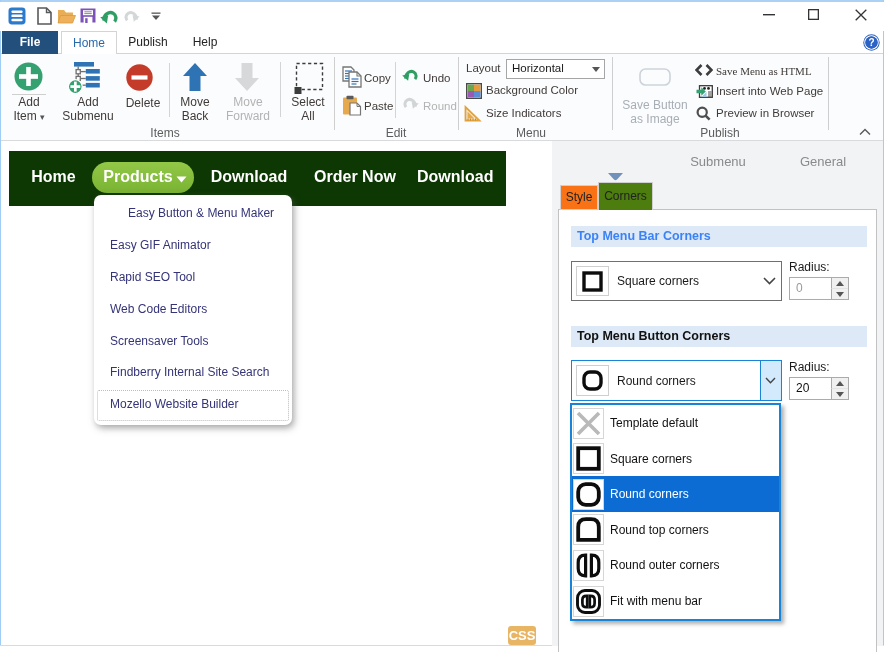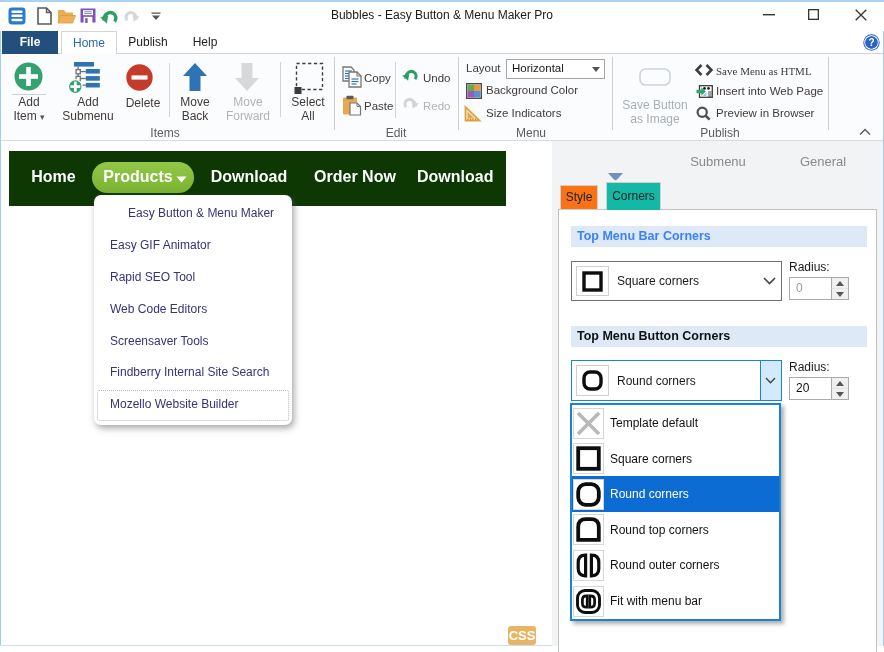--- a/index.html
+++ b/index.html
@@ -53,21 +53,20 @@
 <svg class="abs" style="left:123px;top:10px;" width="17" height="13" viewBox="0 0 17 13">
   <path d="M13.2 9.4 C14 4.6 9 1 5.3 3.2 C2.7 4.8 2.4 8 4.1 10.3" fill="none" stroke="#d4d7d8" stroke-width="3"></path>
   <path d="M16.6 6.4 L9.6 5 L10.8 11.8 Z" fill="#d4d7d8"></path>
 </svg>
 
 <svg class="abs" style="left:150px;top:12px;" width="12" height="9" viewBox="0 0 12 9">
   <rect x="1.5" y="0.5" width="9" height="1.3" fill="#555"></rect>
   <path d="M2 3.5 h8 l-4 4.4 z" fill="#555"></path>
 </svg>
 
-<div class="abs" style="left:242px;top:8px;width:400px;text-align:center;font-size:12px;color:#1a1a1a;">Bubbles - Easy Button &amp; Menu Maker Pro</div>
 
 <svg class="abs" style="left:763px;top:14px;" width="12" height="2" viewBox="0 0 12 2">
       <rect width="12" height="1.4" fill="#333"></rect>
     </svg>
 <svg class="abs" style="left:808px;top:9px;" width="11" height="11" viewBox="0 0 11 11">
       <rect x="0.65" y="0.65" width="9.7" height="9.7" fill="none" stroke="#333" stroke-width="1.3"></rect>
     </svg>
 <svg class="abs" style="left:855px;top:9px;" width="12" height="12" viewBox="0 0 12 12">
       <path d="M0.7 0.7 L11.3 11.3 M11.3 0.7 L0.7 11.3" stroke="#333" stroke-width="1.3"></path>
     </svg>
@@ -184,21 +183,21 @@
 <svg class="abs" style="left:402px;top:69px;" width="17" height="13" viewBox="0 0 17 13">
   <path d="M3.8 9.5 C3 4.6 8 1 11.7 3 C14.4 4.6 14.7 8 13 10.2" fill="none" stroke="#2f9e63" stroke-width="3"></path>
   <path d="M0.2 6.4 L7.3 5 L6.1 11.8 Z" fill="#2f9e63"></path>
 </svg>
 <div class="abs" style="left:423px;top:72px;font-size:11.5px;color:#403b39;">Undo</div>
 
 <svg class="abs" style="left:402px;top:97px;" width="17" height="13" viewBox="0 0 17 13">
   <path d="M13.2 9.5 C14 4.6 9 1 5.3 3 C2.6 4.6 2.3 8 4 10.2" fill="none" stroke="#d2d5d6" stroke-width="3"></path>
   <path d="M16.8 6.4 L9.7 5 L10.9 11.8 Z" fill="#d2d5d6"></path>
 </svg>
-<div class="abs" style="left:423px;top:100px;font-size:11.5px;color:#b3b3b3;">Redo</div>
+<div class="abs" style="left:423px;top:100px;font-size:11.5px;color:#b3b3b3;">Round</div>
 
 <div class="abs" style="left:466px;top:62px;font-size:11.5px;color:#403b39;">Layout</div>
 <div class="abs" style="left:506px;top:59px;width:99px;height:20px;background:#fff;border:1px solid #a6a6a6;box-sizing:border-box;"></div>
 <div class="abs" style="left:512px;top:62px;font-size:11.5px;color:#1a1a1a;">Horizontal</div>
 <svg class="abs" style="left:592px;top:67px;" width="8" height="5" viewBox="0 0 8 5">
       <path d="M0 0 h8 l-4 5 z" fill="#555"></path>
     </svg>
 
 <svg class="abs" style="left:466px;top:83px;" width="16" height="16" viewBox="0 0 16 16">
   <rect x="0.7" y="0.7" width="14.6" height="14.6" fill="none" stroke="#4a4a4a" stroke-width="1.4"></rect>
@@ -279,21 +278,21 @@
 
 <svg class="abs" style="left:608px;top:173px;" width="15" height="8" viewBox="0 0 15 8">
       <path d="M0 0 h15 l-5.5 6 a2.3 2.3 0 0 1 -4 0 z" fill="#7191bc"></path>
     </svg>
 <div class="abs" style="left:676px;top:154px;width:84px;text-align:center;font-size:13px;color:#8a8a8a;">Submenu</div>
 <div class="abs" style="left:786px;top:154px;width:74px;text-align:center;font-size:13px;color:#8a8a8a;">General</div>
 
 <div class="abs" style="left:558px;top:209px;width:319px;height:443px;border:1px solid #c2c2c2;border-bottom:none;box-sizing:border-box;background:#fff;"></div>
 
 <div class="abs" style="left:560px;top:185px;width:38px;height:25px;background:#f97316;border:1px solid #d0d0d0;box-sizing:border-box;color:#222;font-size:12px;text-align:center;line-height:23px;">Style</div>
-<div class="abs" style="left:598px;top:182px;width:55px;height:28px;background:#14b8a6;border:1px solid #d0d0d0;border-bottom:none;box-sizing:border-box;color:#222;font-size:12px;text-align:center;line-height:26px;margin-left:8px;">Corners</div>
+<div class="abs" style="left:598px;top:182px;width:55px;height:28px;background:#4d7c0f;border:1px solid #d0d0d0;border-bottom:none;box-sizing:border-box;color:#222;font-size:12px;text-align:center;line-height:26px;">Corners</div>
 
 <div class="abs" style="left:571px;top:226px;width:296px;height:21px;background:#dde9f6;"></div>
 <div class="abs" style="left:577px;top:229px;font-size:12.5px;font-weight:bold;color:#3b82f6;">Top Menu Bar Corners</div>
 
 <div class="abs" style="left:571px;top:261px;width:211px;height:40px;background:#fff;border:1px solid #707070;box-sizing:border-box;"></div>
 <div class="abs" style="left:576px;top:266px;width:33px;height:30px;background:#fff;border:1px solid #cfcfcf;box-sizing:border-box;"></div>
 <svg class="abs" style="left:582px;top:271px;" width="21" height="21" viewBox="0 0 21 21">
       <rect x="2" y="2" width="17" height="17" fill="none" stroke="#0d0d0d" stroke-width="3.4"></rect>
     </svg>
 <div class="abs" style="left:617px;top:274px;font-size:12px;color:#1a1a1a;">Square corners</div>

